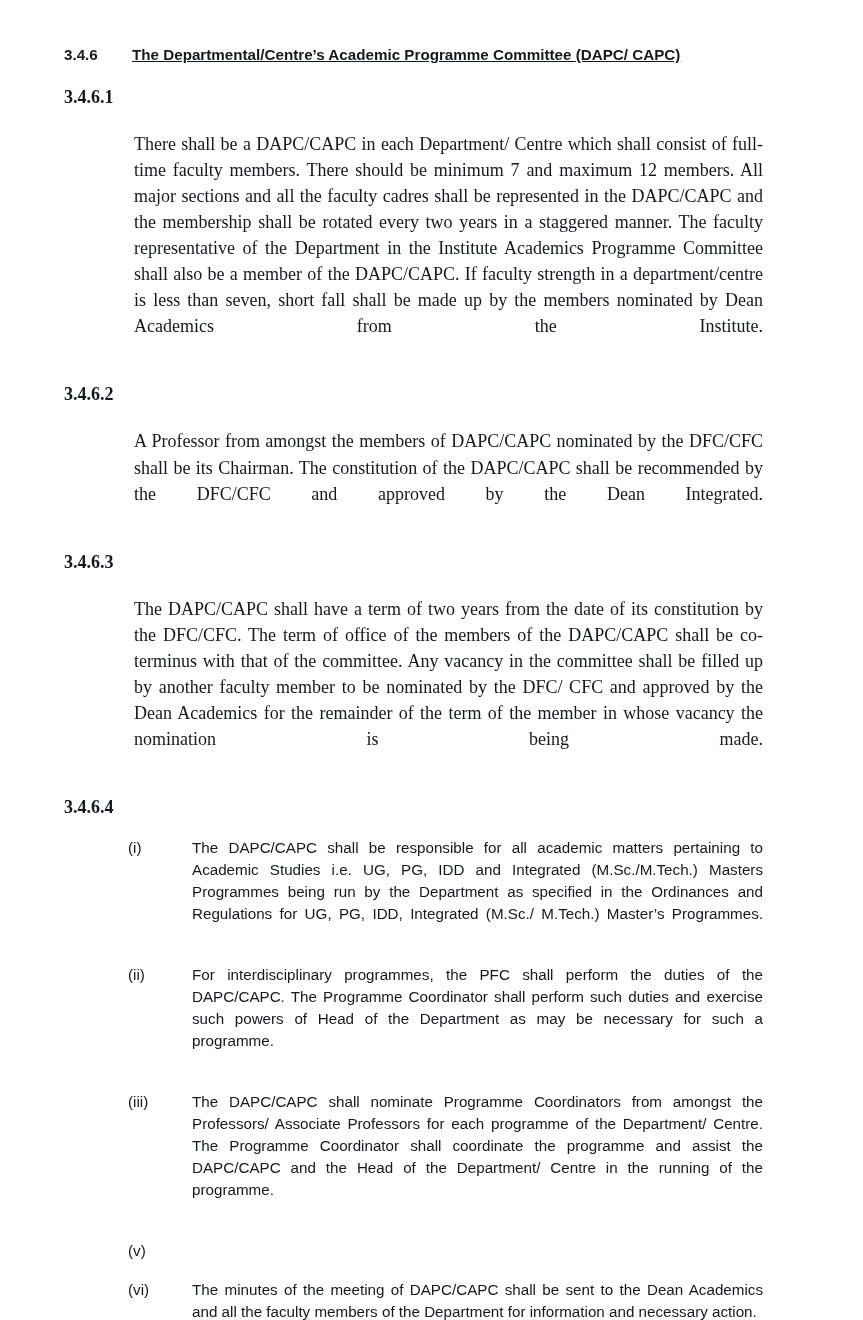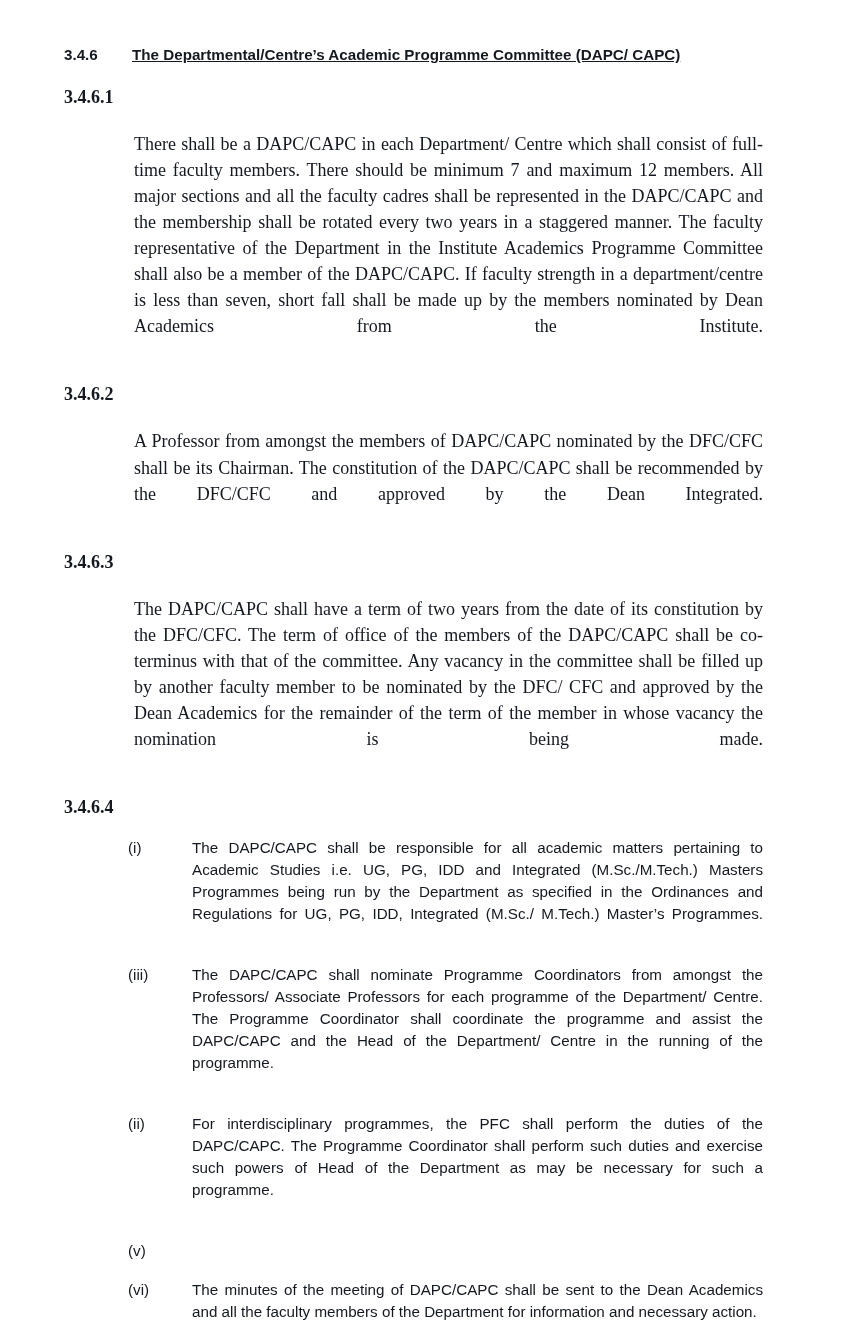--- a/index.html
+++ b/index.html
@@ -130,27 +130,27 @@
   </div>
 
   <div class="roman-list">
 
     <div class="roman-item">
       <div class="rnum">(i)</div>
       <div class="rbody">The DAPC/CAPC shall be responsible for all academic matters pertaining to Academic Studies i.e. UG, PG, IDD and Integrated (M.Sc./M.Tech.) Masters Programmes being run by the Department as specified in the Ordinances and Regulations for UG, PG, IDD, Integrated (M.Sc./ M.Tech.) Master’s Programmes.</div>
     </div>
 
     <div class="roman-item">
-      <div class="rnum">(iii)</div>
-      <div class="rbody">The DAPC/CAPC shall nominate Programme Coordinators from amongst the Professors/ Associate Professors for each programme of the Department/ Centre. The Programme Coordinator shall coordinate the programme and assist the DAPC/CAPC and the Head of the Department/ Centre in the running of the programme.</div>
+      <div class="rnum">(ii)</div>
+      <div class="rbody">For interdisciplinary programmes, the PFC shall perform the duties of the DAPC/CAPC. The Programme Coordinator shall perform such duties and exercise such powers of Head of the Department as may be necessary for such a programme.</div>
     </div>
 
     <div class="roman-item">
-      <div class="rnum">(ii)</div>
-      <div class="rbody">For interdisciplinary programmes, the PFC shall perform the duties of the DAPC/CAPC. The Programme Coordinator shall perform such duties and exercise such powers of Head of the Department as may be necessary for such a programme.</div>
+      <div class="rnum">(iii)</div>
+      <div class="rbody">The DAPC/CAPC shall nominate Programme Coordinators from amongst the Professors/ Associate Professors for each programme of the Department/ Centre. The Programme Coordinator shall coordinate the programme and assist the DAPC/CAPC and the Head of the Department/ Centre in the running of the programme.</div>
     </div>
 
 
     <div class="roman-item no-justify-last">
       <div class="rnum">(v)</div>
     </div>
 
     <div class="roman-item no-justify-last">
       <div class="rnum">(vi)</div>
       <div class="rbody">The minutes of the meeting of DAPC/CAPC shall be sent to the Dean Academics and all the faculty members of the Department for information and necessary action.</div>

